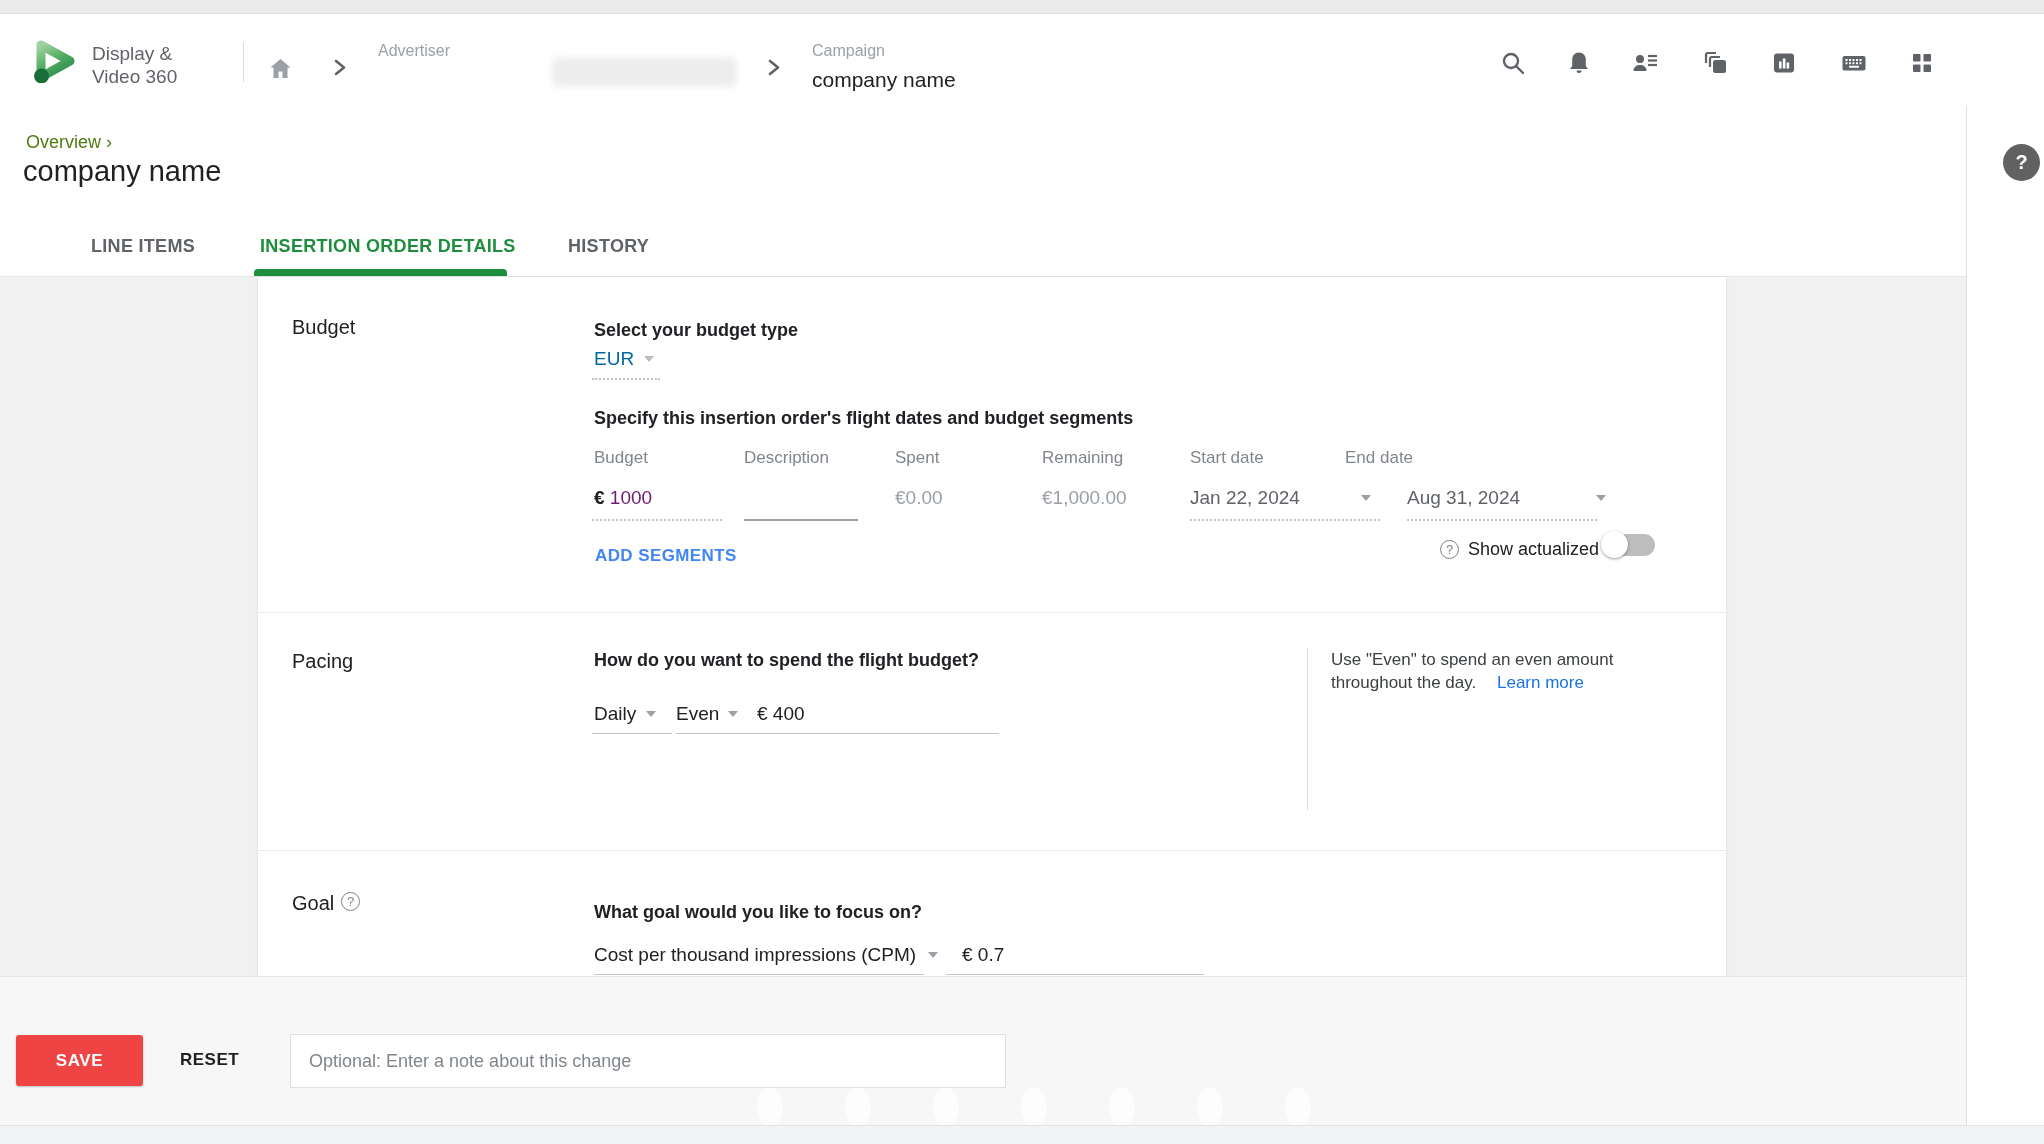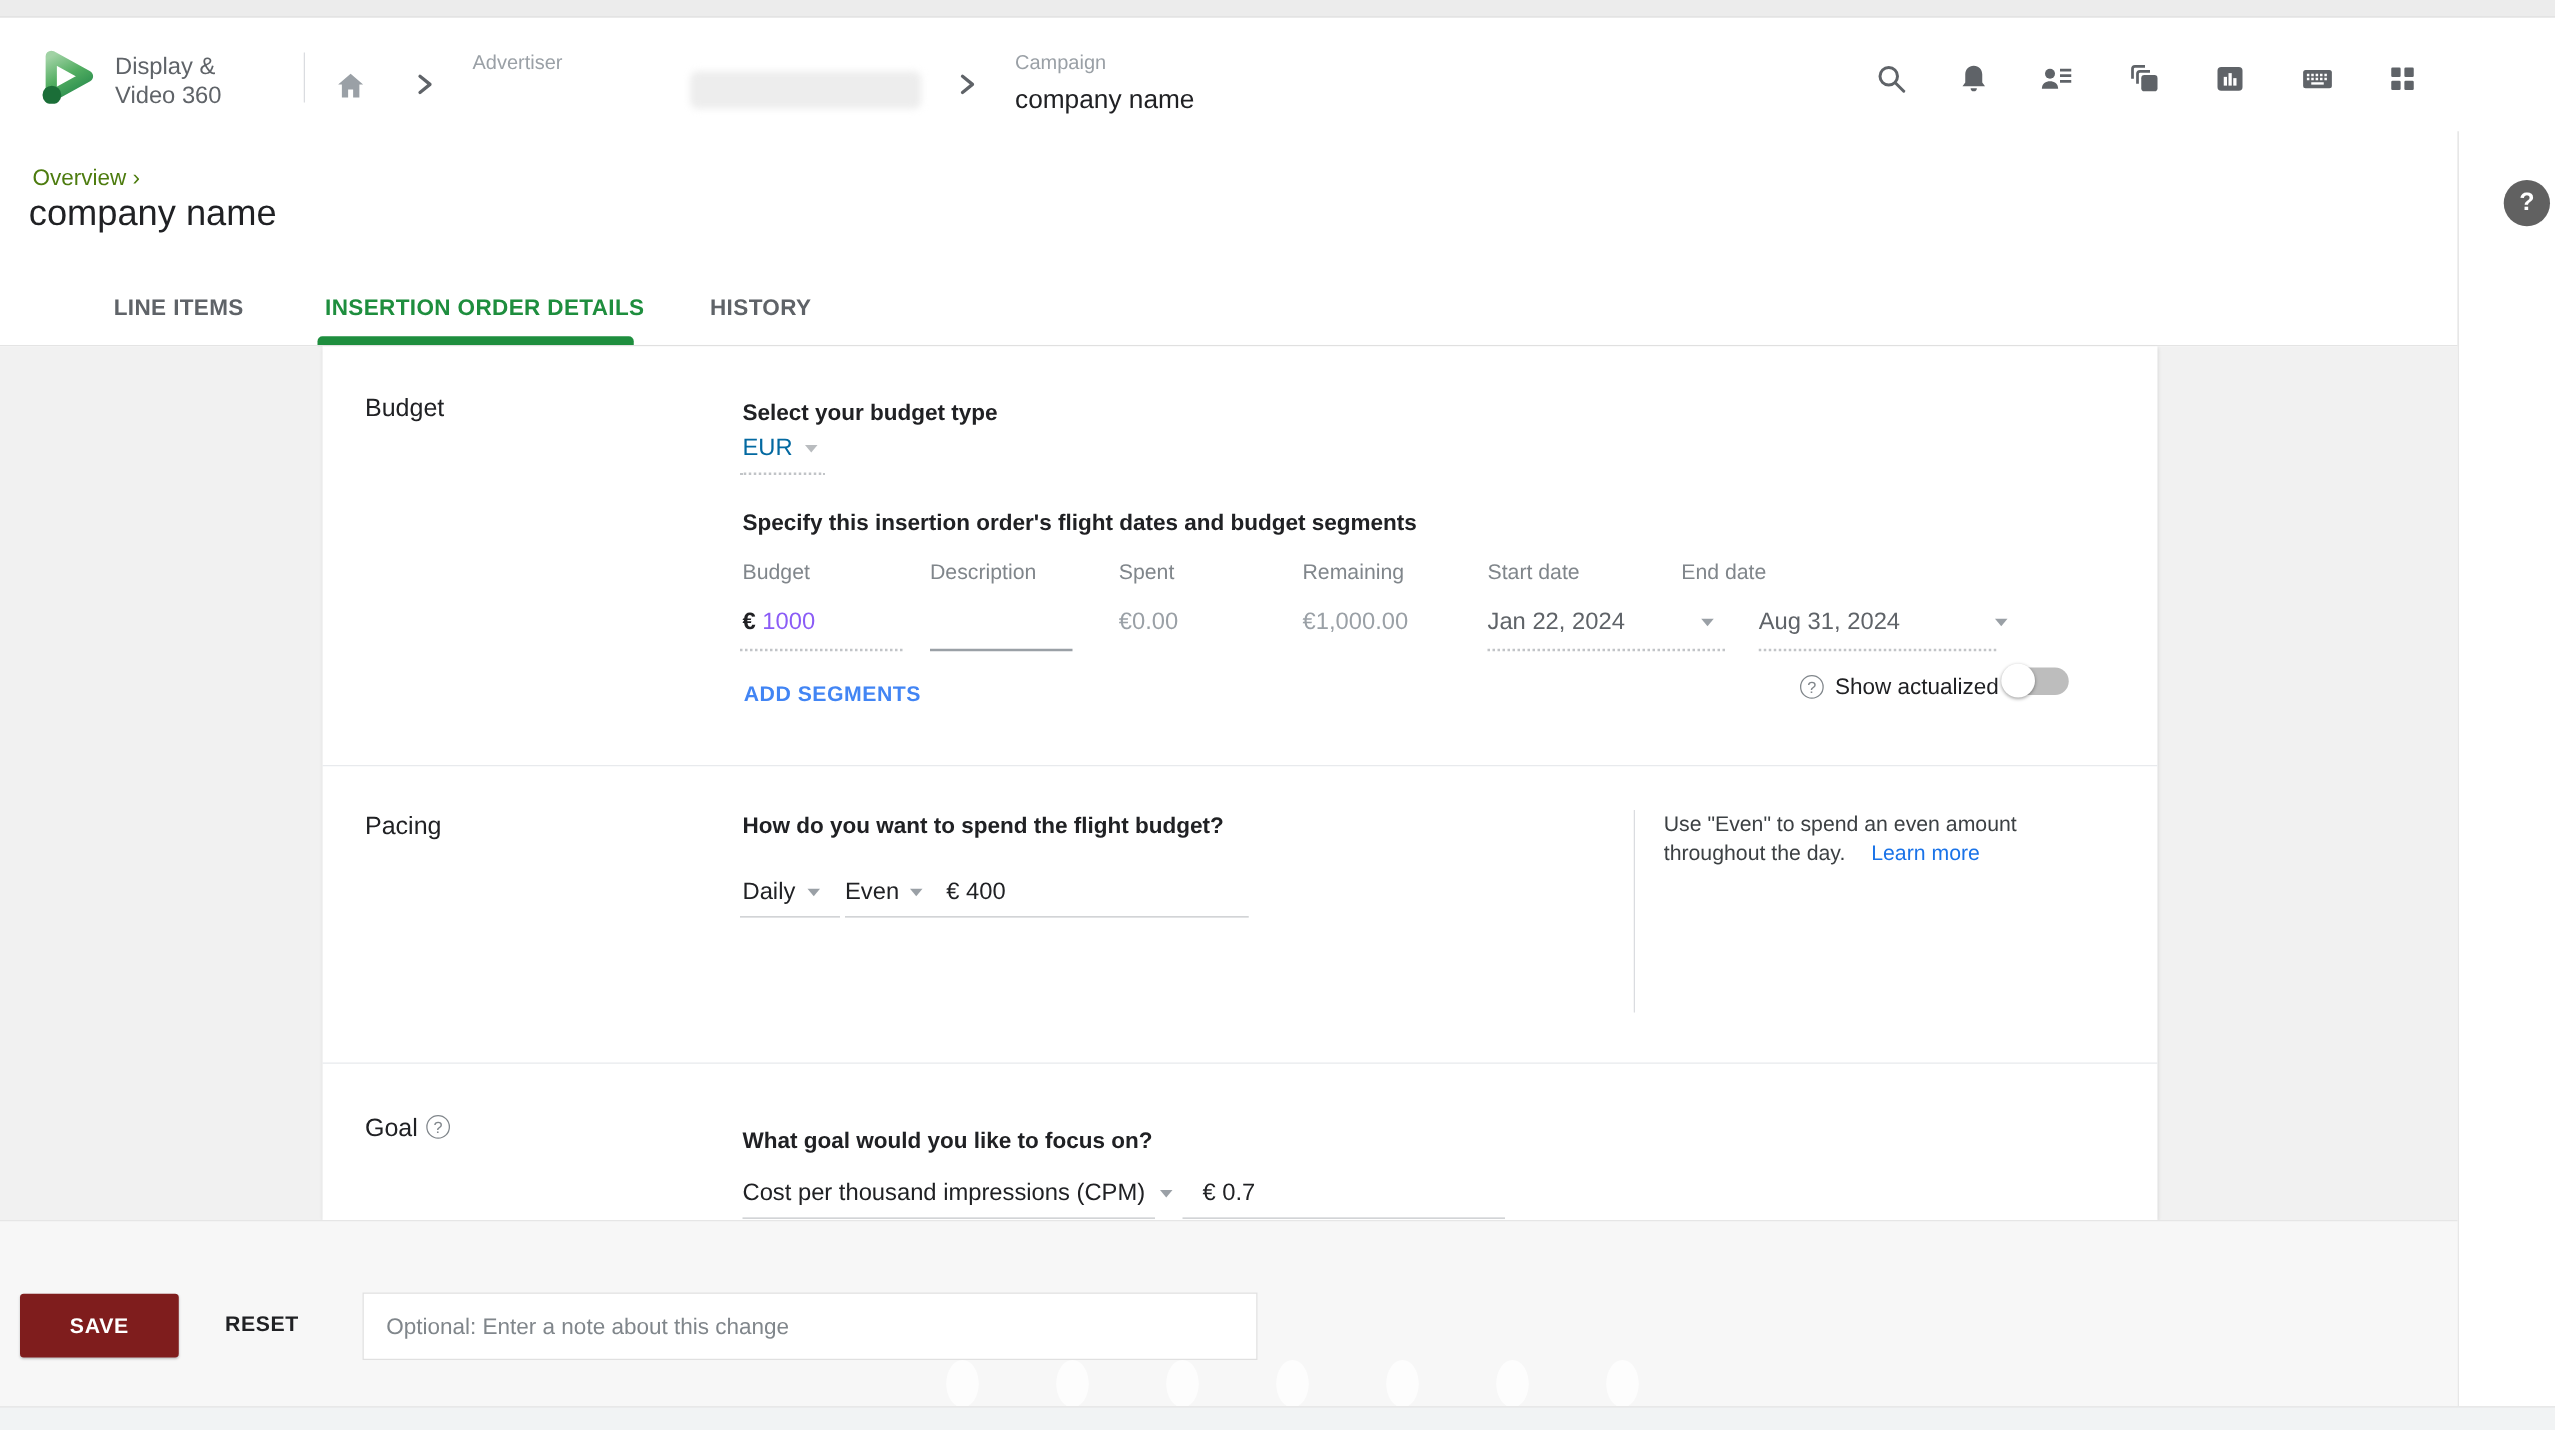--- a/index.html
+++ b/index.html
@@ -59,21 +59,21 @@
 
   
   .info-rule { left:1307px; top:648px; width:1px; height:162px; background:#dadce0; }
   .info-text { left:1331px; top:648px; width:352px; font-size:17px; line-height:23px; color:#3c4043; }
   .info-text p + p { margin-top:15px; }
   .info-text .bold { font-weight:700; }
   .info-text .learn-link { color:#1a73e8; cursor:pointer;margin-left:16px; }
 
   
   .footer-bg { left:0; top:976px; width:1966px; height:149px; background:#f7f7f7; border-top:1px solid #e6e6e6; }
-  .save-btn { left:16px; top:1035px; width:127px; height:51px; background:#7f1d1d; border:none; border-radius:3px;
+  .save-btn { left:16px; top:1035px; width:127px; height:51px; background:#ef4444; border:none; border-radius:3px;
               color:#fff; font-family:inherit; font-size:17px; font-weight:700; letter-spacing:.6px;
               box-shadow:0 1px 2px rgba(60,64,67,.3); cursor:pointer; }
   .reset-btn { left:180px; top:1050px; font-size:17px; font-weight:700; letter-spacing:.5px; color:#202124;
                background:none; border:none; font-family:inherit; cursor:pointer; }
   .note-input { left:290px; top:1034px; width:716px; height:54px; border:1px solid #e0e0e0; background:#fff;
                 padding:0 18px; font-family:inherit; font-size:18px; color:#202124; }
   .note-input::placeholder { color:#80868b; }
   .ghost-dot { top:1088px; width:26px; height:38px; border-radius:50%; background:rgba(255,255,255,.78); }
 
   .bottom-strip { left:0; top:1125px; width:2044px; height:19px; background:#f1f3f4; border-top:1px solid #e3e3e3; }
@@ -204,21 +204,21 @@
 
 <div class="abs col-header" style="left:594px;">Budget</div>
 <div class="abs col-header" style="left:744px;">Description</div>
 <div class="abs col-header" style="left:895px;">Spent</div>
 <div class="abs col-header" style="left:1042px;">Remaining</div>
 <div class="abs col-header" style="left:1190px;">Start date</div>
 <div class="abs col-header" style="left:1345px;">End date</div>
 
 <div class="abs cell-value" style="left:594px;">
   <span style="font-weight:700; color:#202124;">€</span>
-  <span style="color:#8b5cf6;">1000</span>
+  <span style="color:#701a75;">1000</span>
 </div>
 <div class="abs cell-value muted" style="left:895px;">€0.00</div>
 <div class="abs cell-value muted" style="left:1042px;">€1,000.00</div>
 <div class="abs cell-value date-val" style="left:1190px;">Jan 22, 2024</div>
 <div class="abs tri" style="left:1361px; top:495px;"></div>
 <div class="abs cell-value date-val" style="left:1407px;">Aug 31, 2024</div>
 <div class="abs tri" style="left:1596px; top:495px;"></div>
 
 <div class="abs dotted-line" style="left:592px;  top:519px; width:130px;"></div>
 <div class="abs solid-line" style="left:744px;  top:519px; width:114px;"></div>

